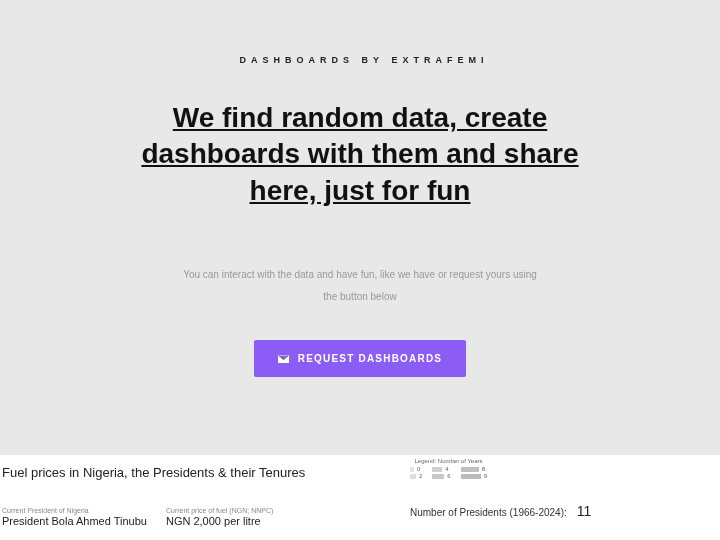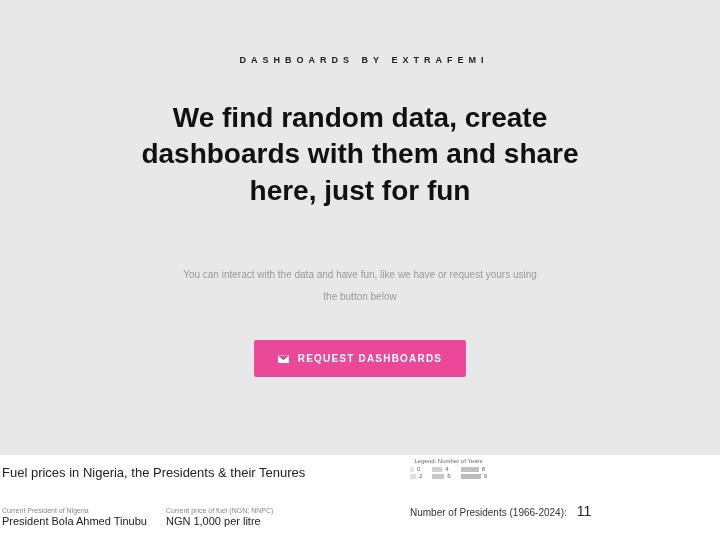--- a/index.html
+++ b/index.html
@@ -27,31 +27,32 @@
       padding-left: 8px;
     }
     .headline {
       font-size: 28px;
       font-weight: 700;
       color: #111;
       text-align: center;
       line-height: 1.3;
       max-width: 490px;
       margin-bottom: 55px;
+      text-decoration: underline;
     }
     .subhead {
       font-size: 10px;
       color: #999;
       text-align: center;
       line-height: 2.2;
       max-width: 370px;
       margin-bottom: 32px;
     }
     .cta-button {
-      background: #ec4899;
+      background: #8b5cf6;
       color: #fff;
       border: none;
       padding: 13px 24px;
       font-size: 10px;
       font-weight: 700;
       letter-spacing: 1.2px;
       cursor: pointer;
       display: flex;
       align-items: center;
       gap: 9px;
@@ -207,16 +208,16 @@
     </div>
   </div>
 
   <div class="bottom-left">
     <div class="stat-block">
       <span class="stat-label">Current President of Nigeria</span>
       <span class="stat-value">President Bola Ahmed Tinubu</span>
     </div>
     <div class="stat-block">
       <span class="stat-label">Current price of fuel (NGN; NNPC)</span>
-      <span class="stat-value">NGN 1,000 per litre</span>
+      <span class="stat-value">NGN 2,000 per litre</span>
     </div>
   </div>
 </div>
 
 </body></html>

